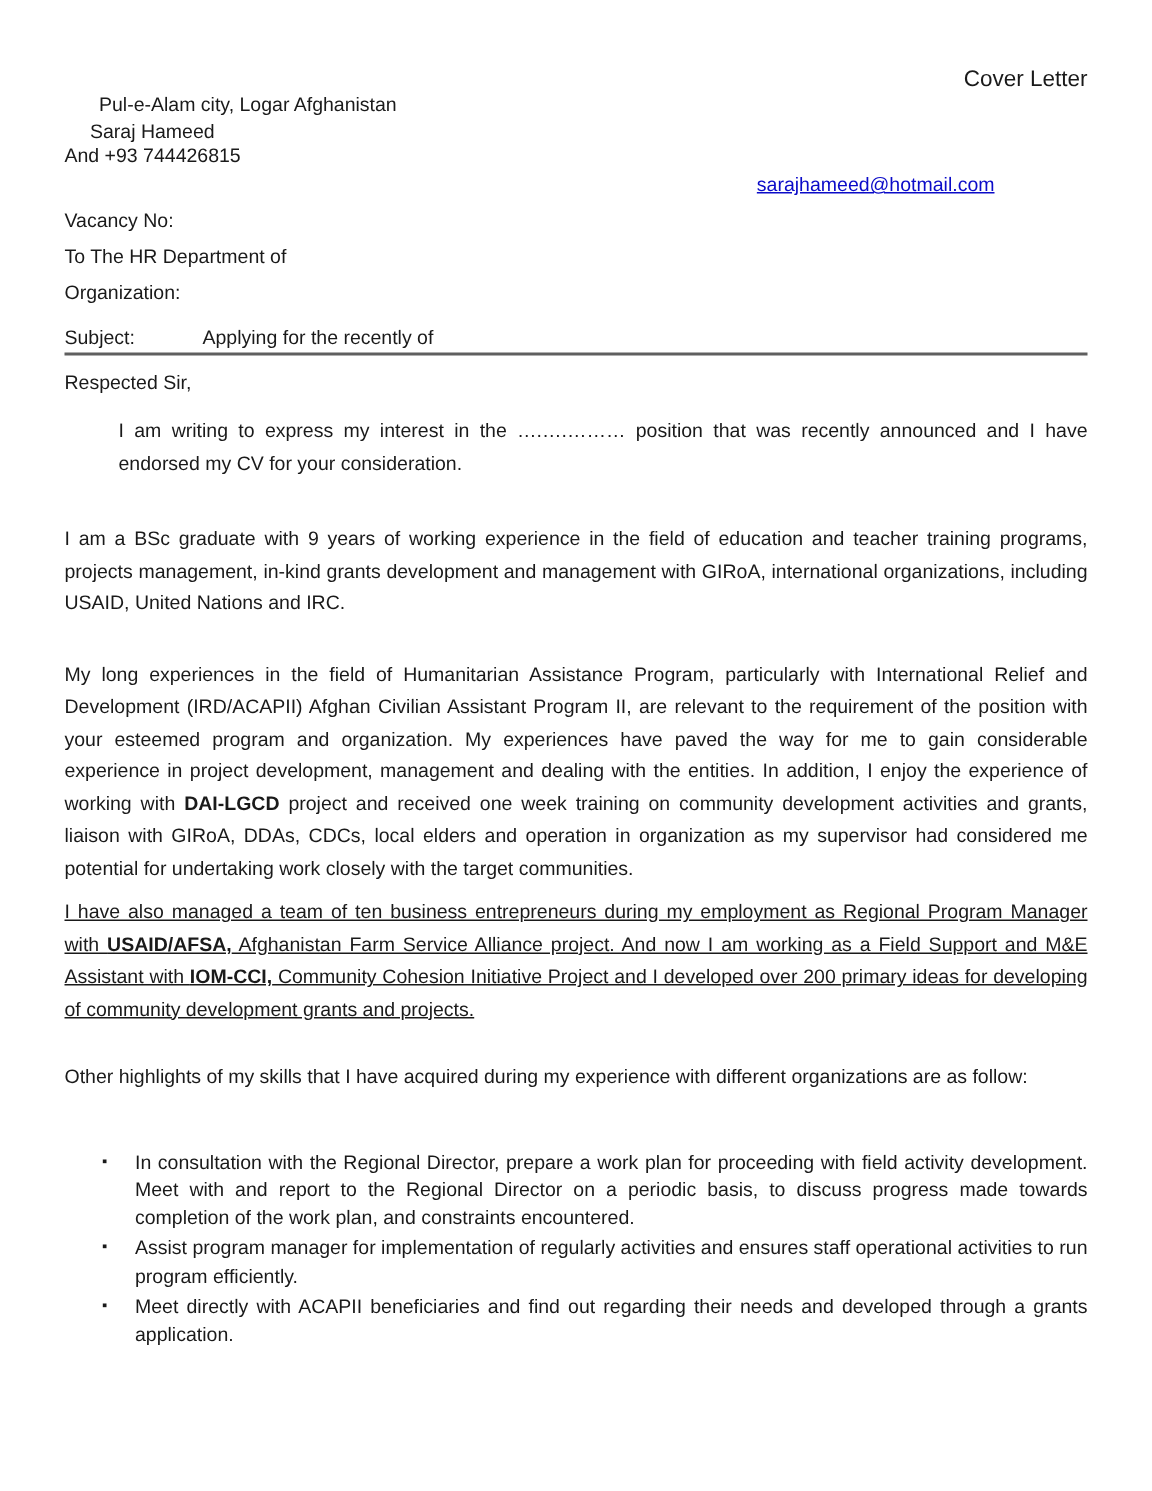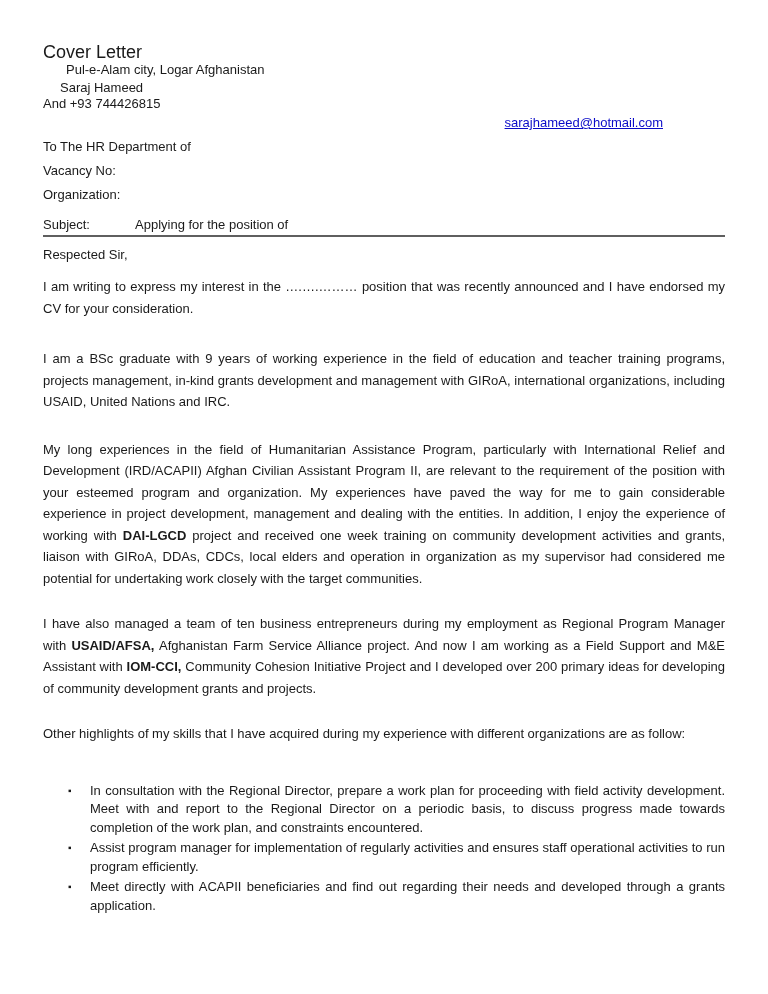--- a/index.html
+++ b/index.html
@@ -7,42 +7,42 @@
     position:relative;
     width:768px; height:994px;
     box-sizing:border-box;
     padding:44px 43px 0 43px;
     background:#ffffff;
     font-family:"Liberation Sans", sans-serif;
     font-size:13px;
     color:#1a1a1a;
     overflow:hidden;
   }
-  .doc-title { text-align:left; font-size:18px; line-height:17px; margin-bottom:1px; }
+  .doc-title { text-align:right; font-size:15px; line-height:17px; margin-bottom:1px; }
   .line { line-height:16px; }
   .sender-name   { padding-left:17px; margin-top:2px; }
   .sender-address{ padding-left:23px; }
   .email-row { text-align:right; padding-right:62px; margin-top:3px; }
   .email-link { color:#0b0bc8; text-decoration:underline; cursor:pointer;text-align:center; }
   .date-line { margin-top:0px; }
   .vacancy-line      { margin-top:8px; }
   .recipient-line    { margin-top:8px; }
   .subject-row { margin-top:14px; line-height:16px; }
   .subject-label { display:inline-block; width:92px; }
   .subject-rule { height:2px; background:#5f5f5f; margin-top:2px; }
   .salutation { margin-top:10px; line-height:16px; }
   .para {
     margin:0; text-align:justify;
     line-height:21.5px;
   }
   .para b { font-weight:bold; }
-  .p1 { margin-top:13px; }
+  .p1 { margin-top:13px;margin-left:36px; }
   .p2 { margin-top:29px; }
   .p3 { margin-top:26px; }
-  .p4 { margin-top:24px; }
+  .p4 { margin-top:8px;text-decoration:underline; }
   .p5 { margin-top:24px; }
   .bullet-list { margin:37px 0 0 0; padding:0; list-style:none; }
   .bullet-item {
     position:relative;
     padding-left:47px;
     text-align:justify;
     line-height:18.5px;
     margin-bottom:2px;
   }
   .bullet-marker {
@@ -58,26 +58,26 @@
   <div class="doc-title">Cover Letter</div>
 
   <div class="line sender-address">Pul-e-Alam city, Logar Afghanistan</div>
   <div class="line sender-name">Saraj Hameed</div>
   <div class="line sender-phone">And +93 744426815</div>
 
   <div class="line email-row">
     <a class="email-link">sarajhameed@hotmail.com</a>
   </div>
 
+  <div class="line vacancy-line">Vacancy No:</div>
   <div class="line recipient-line">To The HR Department of</div>
-  <div class="line vacancy-line">Vacancy No:</div>
   <div class="line recipient-line">Organization:</div>
 
   <div class="subject-row">
-    <span class="subject-label">Subject:</span><span>Applying for the position of</span>
+    <span class="subject-label">Subject:</span><span>Applying for the recently of</span>
   </div>
   <div class="subject-rule"></div>
 
   <div class="salutation">Respected Sir,</div>
 
   <p class="para p1"><span>I am writing to express my interest in the ….….……… position that was recently announced and I have endorsed my CV for your consideration.</span></p>
   <p class="para p2"><span>I am a BSc graduate with 9 years of working experience in the field of education and teacher training programs, projects management, in-kind grants development and management with GIRoA, international organizations, including USAID, United Nations and IRC.</span></p>
   <p class="para p3"><span>My long experiences in the field of Humanitarian Assistance Program, particularly with International Relief and Development (IRD/ACAPII) Afghan Civilian Assistant Program II, are relevant to the requirement of the position with your esteemed program and organization. My experiences have paved the way for me to gain considerable experience in project development, management and dealing with the entities. In addition, I enjoy the experience of working with </span><b>DAI-LGCD</b><span> project and received one week training on community development activities and grants, liaison with GIRoA, DDAs, CDCs, local elders and operation in organization as my supervisor had considered me potential for undertaking work closely with the target communities.</span></p>
   <p class="para p4"><span>I have also managed a team of ten business entrepreneurs during my employment as Regional Program Manager with </span><b>USAID/AFSA,</b><span> Afghanistan Farm Service Alliance project. And now I am working as a Field Support and M&amp;E Assistant with </span><b>IOM-CCI,</b><span> Community Cohesion Initiative Project and I developed over 200 primary ideas for developing of community development grants and projects.</span></p>
   <p class="para p5"><span>Other highlights of my skills that I have acquired during my experience with different organizations are as follow:</span></p>

